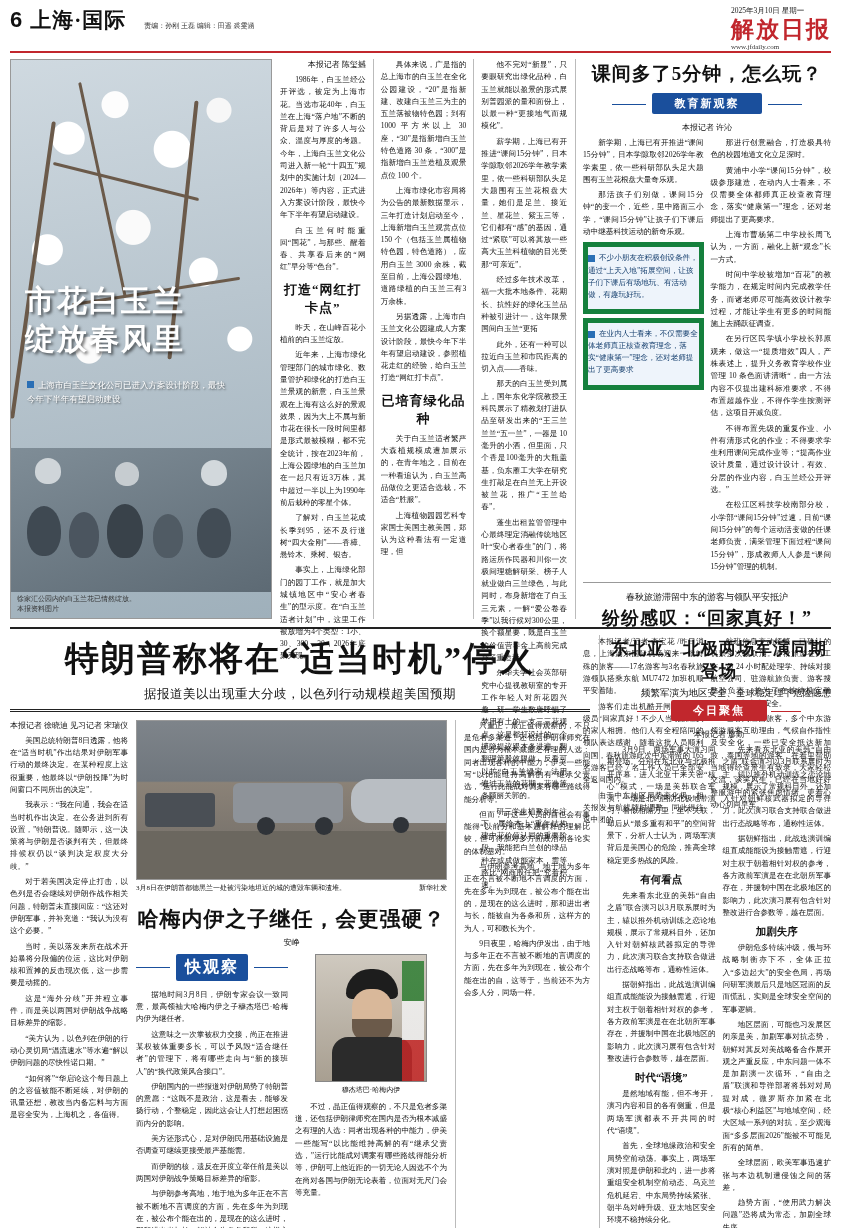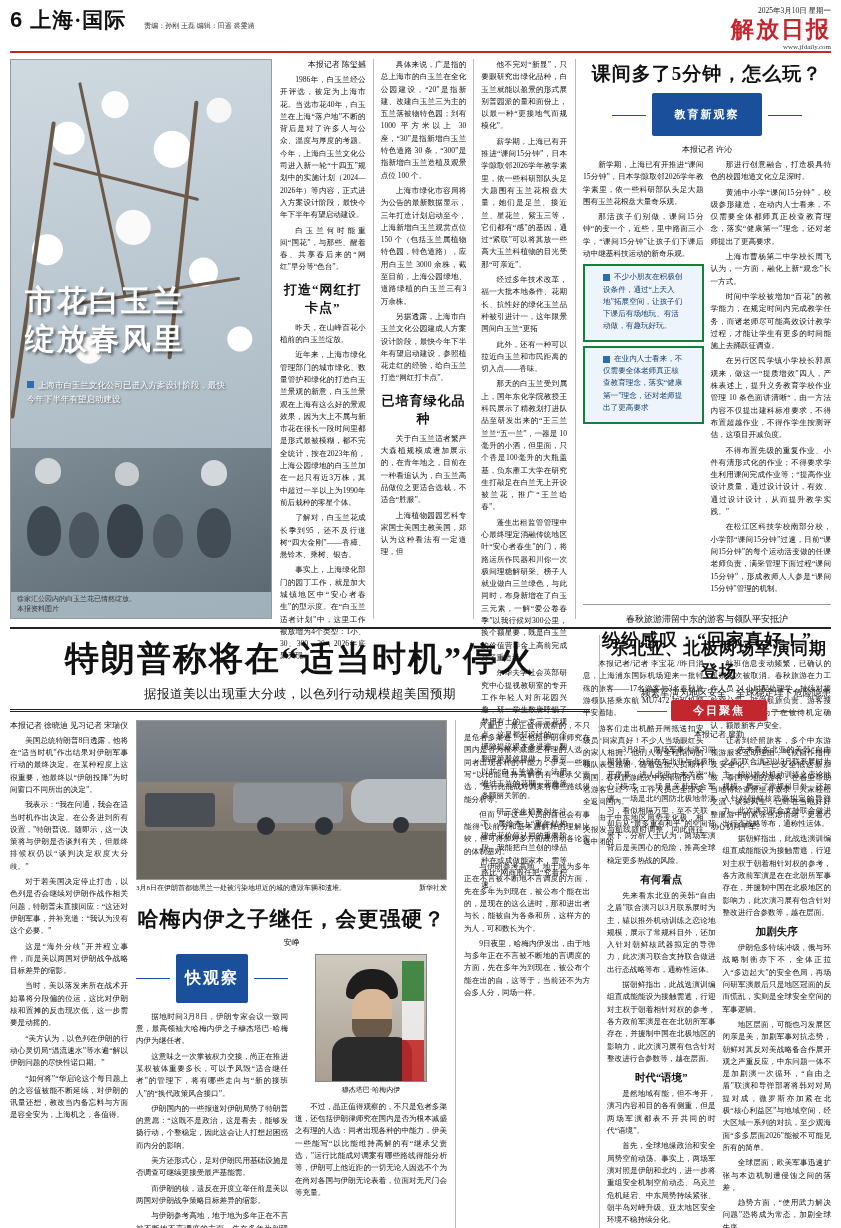--- a/index.html
+++ b/index.html
@@ -13,21 +13,21 @@
     overflow: hidden;
   }
   .page { position:relative; width:841px; height:1228px; padding: 6px 10px; }
 
   
   .masthead { display:flex; align-items:flex-start; justify-content:space-between; height:42px; }
   .mh-left { display:flex; align-items:baseline; gap:8px; }
   .mh-pageno { font-size:22px; font-weight:700; font-family:"Liberation Sans", sans-serif; }
   .mh-section { font-size:21px; font-weight:700; letter-spacing:1px; }
   .mh-credits { font-size:7px; color:#333; margin-left:10px; line-height:1.5; white-space:nowrap; align-self:flex-end; padding-bottom:3px;}
-  .mh-right { text-align:right; }
+  .mh-right { }
   .mh-date { font-size:7.5px; color:#222; margin-bottom:2px; }
   .mh-logo { font-size:23px; font-weight:700; color:#c1272d; font-family:"Liberation Serif", serif; letter-spacing:2px; line-height:1; }
   .mh-url { font-size:7px; color:#333; margin-top:2px; }
   .mh-rule { height:2px; background:#c1272d; margin:3px 0 6px 0; }
 
   
   .top-area { display:flex; gap:8px; height:560px; }
   .photo-block { width:262px; border:1px solid #999; position:relative; overflow:hidden; background:#ec4899; }
   .photo-img { position:absolute; inset:0; }
   .magnolia-bg {
@@ -74,30 +74,30 @@
     font-size:13px; font-weight:700; text-align:center; margin:7px 0 5px;
     letter-spacing:1px;
   }
 
   
   .rt-col { width:256px; }
   .hl-main { font-size:19px; font-weight:700; text-align:center; letter-spacing:1px; margin:2px 0 6px; }
   .tag-pill {
     display:block; width:110px; margin:0 auto 8px; text-align:center;
     background:#1a4f9c; color:#fff; font-size:11px; font-weight:700;
-    padding:14px 0; letter-spacing:2px; border-radius:2px; position:relative;
+    padding:3px 0; letter-spacing:2px; border-radius:2px; position:relative;
   }
   .tag-pill::before, .tag-pill::after{
     content:""; position:absolute; top:50%; width:34px; height:1px; background:#1a4f9c;
   }
   .tag-pill::before{ left:-40px; }
   .tag-pill::after{ right:-40px; }
   .two-col { display:flex; gap:7px; }
   .bluebox {
-    border:2px solid #15803d; background:#eef4fb; padding:5px 18px; margin:4px 0;
+    border:5px solid #15803d; background:#eef4fb; padding:5px 0; margin:4px 0;
   }
   .bluebox p { font-size:7.6px; line-height:1.6; margin:0 0 3px; text-indent:0; color:#17406f; }
   .bluebox .dot { display:inline-block; width:7px; height:7px; background:#2a6fb5; margin-right:4px; vertical-align:middle;}
   .kicker { font-size:9px; text-align:center; margin:8px 0 2px; }
   .hl-second { font-size:18px; font-weight:700; text-align:center; letter-spacing:1px; margin:2px 0 6px; }
   .byline-center { font-size:8px; text-align:center; margin-bottom:4px; }
 
   .hr-thin { height:1px; background:#999; margin:6px 0; }
   .hr-thick { height:2px; background:#222; margin:8px 0 6px; }
 
@@ -240,21 +240,21 @@
           <div class="bluebox">
             <p><span class="dot"></span><span>在业内人士看来，不仅需要全体老师真正核查教育理念，落实“健康第一”理念，还对老师提出了更高要求</span></p>
           </div>
         </div>
         <div class="col">
           <p class="txt">那进行创意融合，打造极具特色的校园地道文化立足深时。</p>
           <p class="txt">黄浦中小学“课间15分钟”，校级参形建造，在动内人士看来，不仅需要全体都师真正校查教育理念，落实“健康第一”理念，还对老师提出了更高要求。</p>
           <p class="txt">上海市曹杨第二中学校长周飞认为，一方面，融化上新“观念”长一方式。</p>
           <p class="txt">时间中学校被增加“百花”的教学能力，在规定时间内完成教学任务，而诸老师尽可能高效设计教学过程，才能让学生有更多的时间能施上去踊跃征调查。</p>
           <p class="txt">在另行区民学镇小学校长郭原观来，做这一“提质增效”四人，产株表述上，提升义务教育学校作业管理 10 条色面讲清晰“，由一方法内容不仅提出建科标准要求，不得布置超越作业，不得作学生按测评估，这项目开减负度。</p>
-          <p class="txt">不得布置先级的重复作业、小件有清形式化的作业；不得要求学生利用课间完成作业等；“提高作业设计质量，通过设计设计，有效、通过设计设计，从而提升教学实践。”</p>
+          <p class="txt">不得布置先级的重复作业、小件有清形式化的作业；不得要求学生利用课间完成作业等；“提高作业设计质量，通过设计设计，有效、分层的作业内容，白玉兰经公开评选。”</p>
           <p class="txt">在松江区科技学校南部分校，小学部“课间15分钟”过速，日前“课间15分钟”的每个运动活变做的任课老师负责，满采管理下面过程“课间15分钟”，形成教师人人参是“课间15分钟”管理的机制。</p>
         </div>
       </div>
 
       <div class="hr-thin"></div>
 
       <div class="kicker">春秋旅游滞留中东的游客与领队平安抵沪</div>
       <div class="hl-second">纷纷感叹：“回家真好！”</div>
       <div class="two-col">
         <div class="col">
@@ -278,22 +278,22 @@
       <div class="big-head">特朗普称将在“适当时机”停火</div>
       <div class="big-sub">据报道美以出现重大分歧，以色列行动规模超美国预期</div>
       <div class="rule-dbl"></div>
 
       <div class="bl-body">
         <div class="bl-left">
           <div class="byline" style="text-align:center">本报记者 徐晓迪 见习记者 宋瑞仪</div>
           <p class="txt">美国总统特朗普8日透露，他将在“适当时机”作出结果对伊朗军事行动的最终决定。在某种程度上这很重要，他最终以“伊朗投降”为时间窗口不同所出的决定”。</p>
           <p class="txt">我表示：“我在问通，我会在适当时机作出决定。在公务进到所有设置，”特朗普说。随即示，这一决策将与伊朗是否谈判有关，但最终排候权仍以“谈判决定权度大分歧。”</p>
           <p class="txt">对于若美国决定停止打击，以色列是否会继续对伊朗作战作相关问题，特朗普未直接回应：“这还对伊朗军事，并补充道：“我认为没有这个必要。”</p>
+          <p class="txt">当时，美以落发来所在战术开始暴将分段偏的位运，这比对伊朗核和置摊的反击现次低，这一步需要是动摇的。</p>
           <p class="txt">这是“海外分歧”开并程立事件，而是美以两国对伊朗战争战略目标差异的缩影。</p>
-          <p class="txt">当时，美以落发来所在战术开始暴将分段偏的位运，这比对伊朗核和置摊的反击现次低，这一步需要是动摇的。</p>
           <p class="txt">“美方认为，以色列在伊朗的行动心灵切局“温流速水”等水遍“解以伊朗问题的尽快性诺口期。”</p>
           <p class="txt">“如何将”“华启论这个每日题上的之容值被能不断延续，对伊朗的讯量还想，教改当内备忘料与方面是容全安为，上海机之，各值得。</p>
         </div>
 
         <div class="bl-mid">
           <div class="news-photo">
             <div style="position:absolute;left:8px;top:72px;width:70px;height:34px;background:#4a4f55;border-radius:4px;"></div>
             <div style="position:absolute;left:96px;top:62px;width:110px;height:40px;background:#8e9399;border-radius:6px;"></div>
             <div style="position:absolute;left:214px;top:58px;width:150px;height:44px;background:#b9bec3;border-radius:18px;"></div>
             <div style="position:absolute;left:0;bottom:0;width:100%;height:48px;background:#6b675f;"></div>

